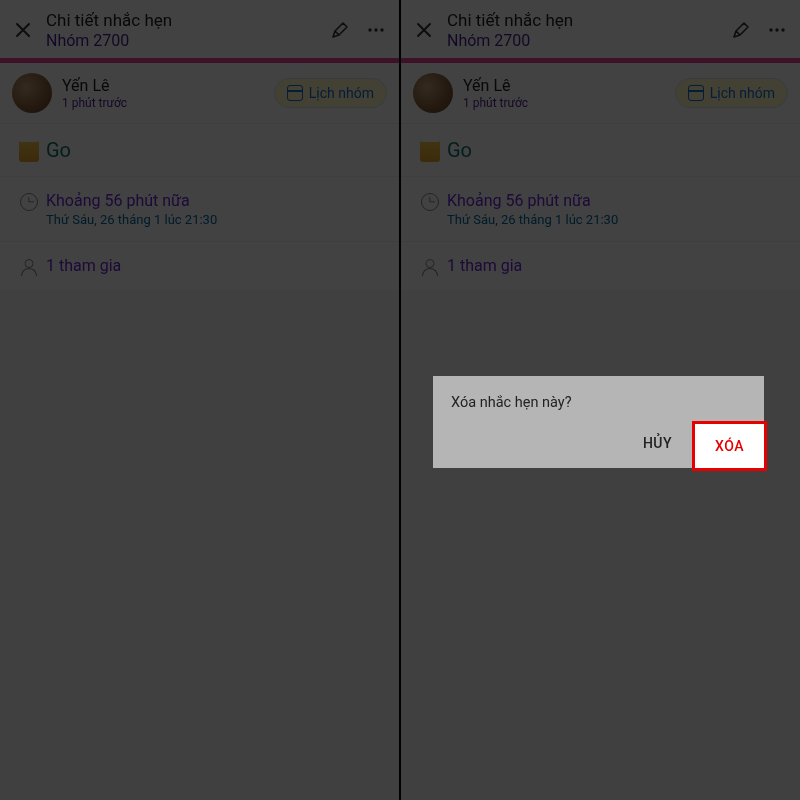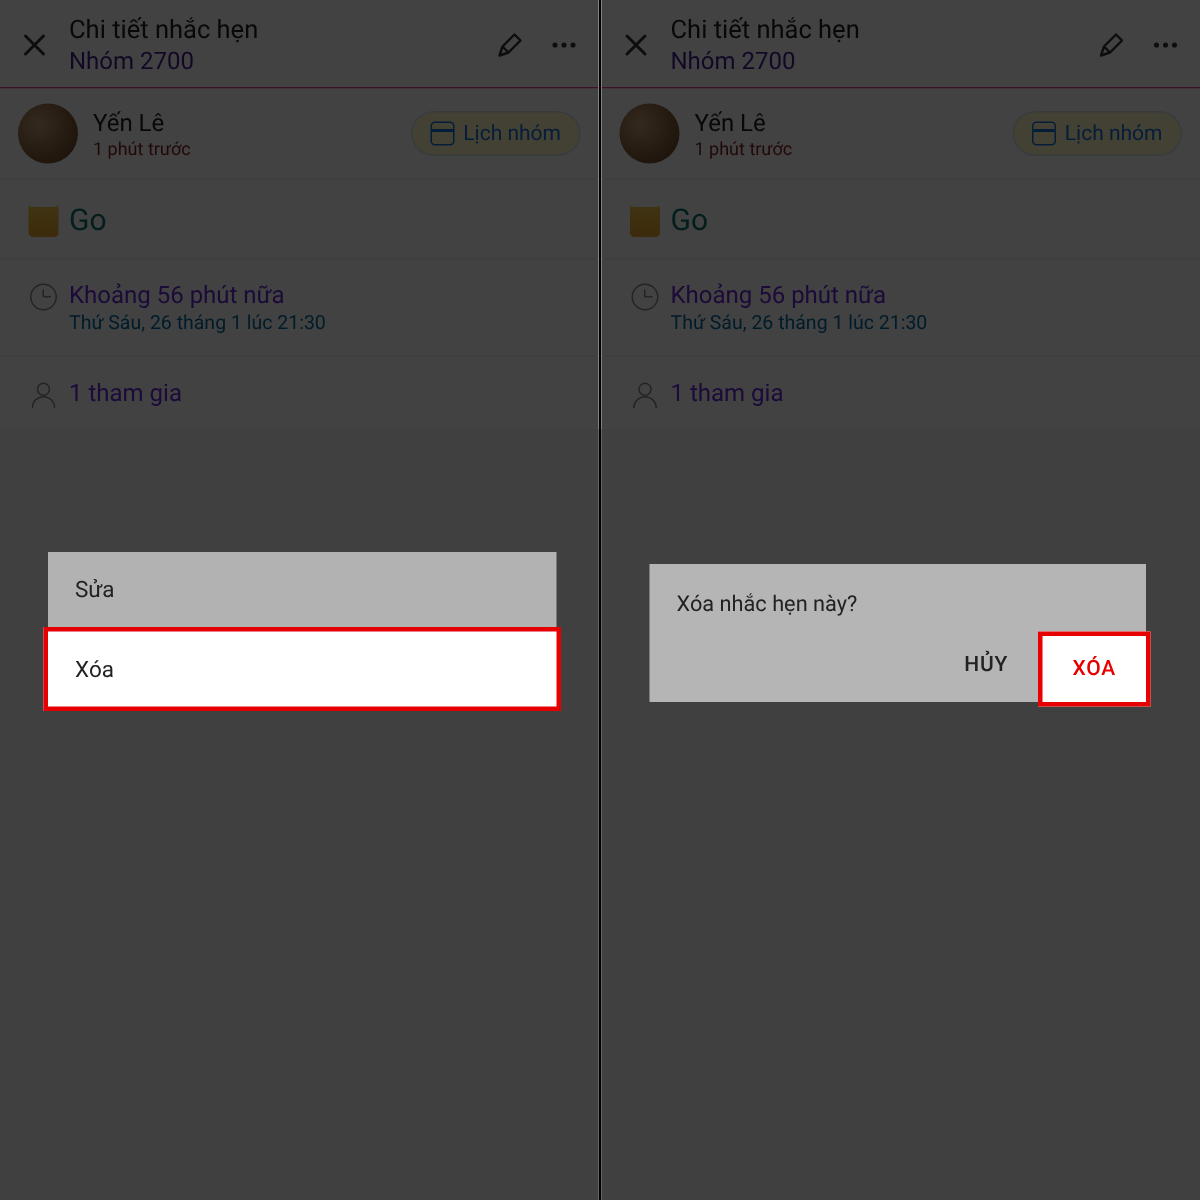--- a/index.html
+++ b/index.html
@@ -24,21 +24,21 @@
     pointer-events: none;
     z-index: 20;
   }
 
   
   .header {
     display: flex;
     align-items: center;
     padding: 10px 12px 8px 12px;
     background: #fff;
-    border-bottom: 1px solid #ec4899;
+    border-bottom: 5px solid #ec4899;
   }
   .close-x {
     width: 22px; height: 22px;
     display: flex; align-items: center; justify-content: center;
     color: #333;
     margin-right: 12px;
     font-size: 18px;
   }
   .title-block { flex: 1; }
   .title {
@@ -70,21 +70,21 @@
     border-bottom: 1px solid #efeff1;
   }
   .avatar {
     width: 40px; height: 40px;
     border-radius: 50%;
     background: radial-gradient(circle at 35% 35%, #c4a27a 0%, #8a5f3a 60%, #5b3f24 100%);
     margin-right: 10px;
   }
   .user-block { flex:1; }
   .user-name { font-size: 16px; color: #222; }
-  .user-time { font-size: 12px; color: #7f1d1d; margin-top: 1px; }
+  .user-time { font-size: 12px; color: #4c1d95; margin-top: 1px; }
   .chip {
     display: inline-flex;
     align-items: center;
     gap: 6px;
     border: 1px solid #d9e3f0;
     border-radius: 18px;
     padding: 6px 12px;
     color: #1a6fe0;
     font-size: 14px;
     background: #fef9c3;
@@ -289,24 +289,20 @@
           <div class="person"></div>
         </div>
       <div class="textcell">
           <div class="line1">1 tham gia</div>
         </div>
     </div>
   </div>
 
   <div class="dim"></div>
 
-  <div class="sheet">
-    <div class="sheet-item">Sửa</div>
-    <div class="sheet-item sheet-highlight">Xóa</div>
-  </div>
 </div>
 
 <div class="pane">
   <div class="header">
     <div class="close-x">
       <svg width="16" height="16" viewBox="0 0 16 16">
           <path d="M2 2 L14 14 M14 2 L2 14" stroke="#333" stroke-width="2" stroke-linecap="round"></path>
         </svg>
     </div>
     <div class="title-block">

